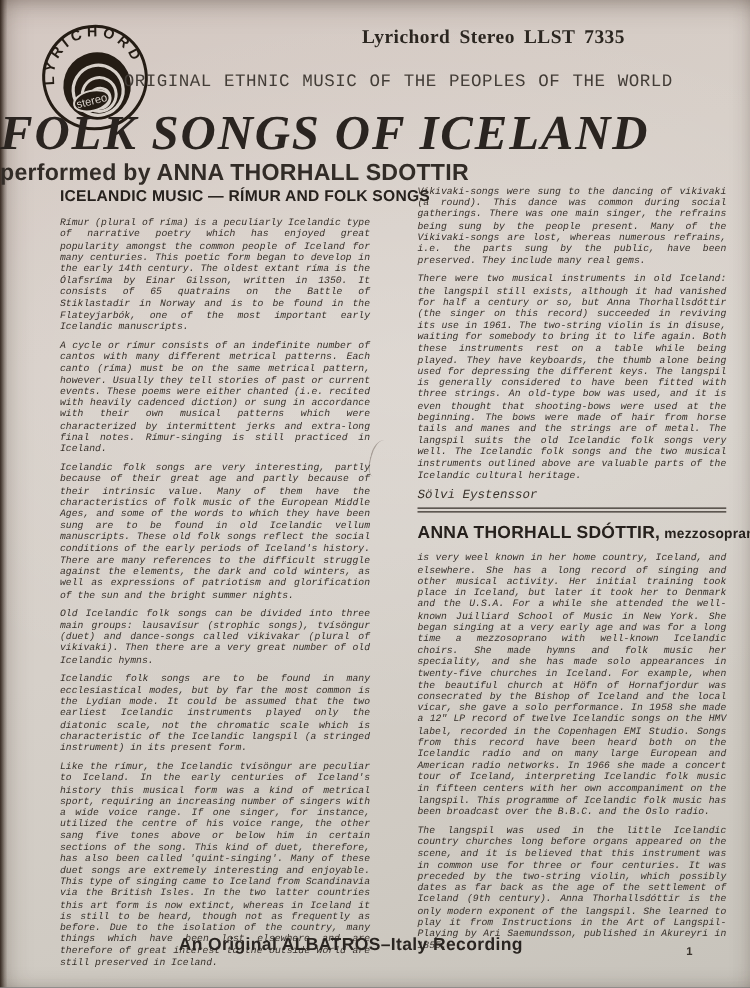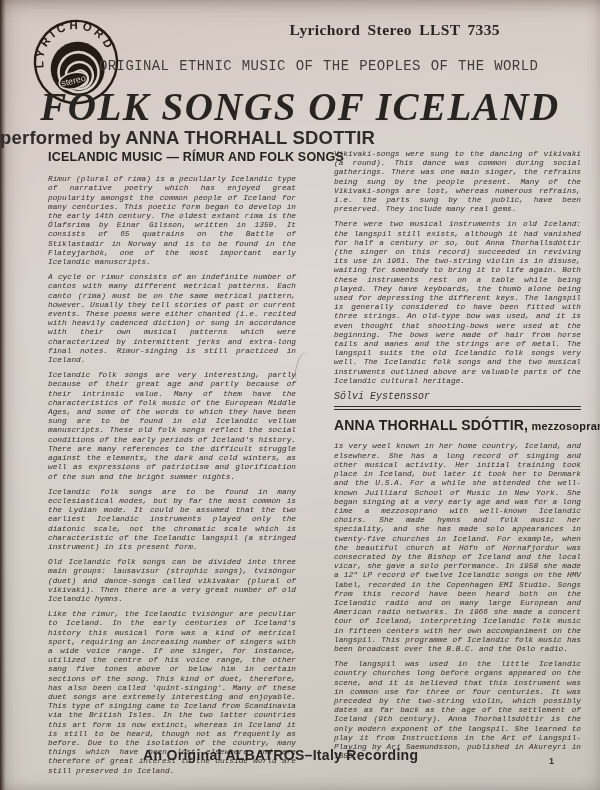--- a/index.html
+++ b/index.html
@@ -22,21 +22,21 @@
 
   
   .logo{position:absolute;left:26px;top:16px;width:100px;height:92px;}
   .catalog{position:absolute;right:100px;top:21px;
     font-family:"Liberation Serif",serif;font-weight:bold;font-size:15.5px;
     letter-spacing:0.4px;word-spacing:3px;color:#2b2620;margin-left:46px;}
   .tagline{position:absolute;left:99px;top:58px;font-size:14px;letter-spacing:0.4px;
     color:#433d37;word-spacing:1px;font-family:Liberation Mono, monospace;}
 
   
-  .title{position:absolute;left:0;top:84px;width:100%;text-align:center;
+  .title{position:absolute;left:0;top:84px;width:100%;
     font-family:"Liberation Serif",serif;font-style:italic;font-weight:bold;
     font-size:39px;letter-spacing:1.5px;color:#2a2420;white-space:nowrap;}
   .subtitle{position:absolute;left:0;top:127px;width:100%;text-align:left;
     font-weight:bold;font-size:18.5px;color:#322c27;letter-spacing:0.2px;white-space:nowrap;}
 
   
   .col{position:absolute;font-family:"Liberation Mono",monospace;font-style:italic;
     font-size:7.8px;line-height:9.2px;text-align:justify;color:#37302a;}
   .col-left{left:48px;top:153px;width:248px;}
   .col-right{left:334px;top:150px;width:247px;}
@@ -84,22 +84,22 @@
   <div class="tagline">ORIGINAL ETHNIC MUSIC OF THE PEOPLES OF THE WORLD</div>
 
   <div class="title">FOLK SONGS OF ICELAND</div>
   <div class="subtitle">performed by ANNA THORHALL SDOTTIR</div>
 
   <div class="col col-left">
     <h2 class="col-heading">ICELANDIC MUSIC — RÍMUR AND FOLK SONGS</h2>
     <p>Rímur (plural of ríma) is a peculiarly Icelandic type of narrative poetry which has enjoyed great popularity amongst the common people of Iceland for many centuries. This poetic form began to develop in the early 14th century. The oldest extant ríma is the Ólafsríma by Einar Gilsson, written in 1350. It consists of 65 quatrains on the Battle of Stiklastadir in Norway and is to be found in the Flateyjarbók, one of the most important early Icelandic manuscripts.</p>
     <p>A cycle or rímur consists of an indefinite number of cantos with many different metrical patterns. Each canto (ríma) must be on the same metrical pattern, however. Usually they tell stories of past or current events. These poems were either chanted (i.e. recited with heavily cadenced diction) or sung in accordance with their own musical patterns which were characterized by intermittent jerks and extra-long final notes. Rímur-singing is still practiced in Iceland.</p>
     <p>Icelandic folk songs are very interesting, partly because of their great age and partly because of their intrinsic value. Many of them have the characteristics of folk music of the European Middle Ages, and some of the words to which they have been sung are to be found in old Icelandic vellum manuscripts. These old folk songs reflect the social conditions of the early periods of Iceland's history. There are many references to the difficult struggle against the elements, the dark and cold winters, as well as expressions of patriotism and glorification of the sun and the bright summer nights.</p>
+    <p>Old Icelandic folk songs can be divided into three main groups: lausavísur (strophic songs), tvísöngur (duet) and dance-songs called vikivakar (plural of vikivaki). Then there are a very great number of old Icelandic hymns.</p>
     <p>Icelandic folk songs are to be found in many ecclesiastical modes, but by far the most common is the Lydian mode. It could be assumed that the two earliest Icelandic instruments played only the diatonic scale, not the chromatic scale which is characteristic of the Icelandic langspil (a stringed instrument) in its present form.</p>
-    <p>Old Icelandic folk songs can be divided into three main groups: lausavísur (strophic songs), tvísöngur (duet) and dance-songs called vikivakar (plural of vikivaki). Then there are a very great number of old Icelandic hymns.</p>
     <p>Like the rímur, the Icelandic tvísöngur are peculiar to Iceland. In the early centuries of Iceland's history this musical form was a kind of metrical sport, requiring an increasing number of singers with a wide voice range. If one singer, for instance, utilized the centre of his voice range, the other sang five tones above or below him in certain sections of the song. This kind of duet, therefore, has also been called 'quint-singing'. Many of these duet songs are extremely interesting and enjoyable. This type of singing came to Iceland from Scandinavia via the British Isles. In the two latter countries this art form is now extinct, whereas in Iceland it is still to be heard, though not as frequently as before. Due to the isolation of the country, many things which have been lost elsewhere and are therefore of great interest to the outside world are still preserved in Iceland.</p>
   </div>
 
   <div class="col col-right">
     <p>Vikivaki-songs were sung to the dancing of vikivaki (a round). This dance was common during social gatherings. There was one main singer, the refrains being sung by the people present. Many of the Vikivaki-songs are lost, whereas numerous refrains, i.e. the parts sung by the public, have been preserved. They include many real gems.</p>
     <p>There were two musical instruments in old Iceland: the langspil still exists, although it had vanished for half a century or so, but Anna Thorhallsdóttir (the singer on this record) succeeded in reviving its use in 1961. The two-string violin is in disuse, waiting for somebody to bring it to life again. Both these instruments rest on a table while being played. They have keyboards, the thumb alone being used for depressing the different keys. The langspil is generally considered to have been fitted with three strings. An old-type bow was used, and it is even thought that shooting-bows were used at the beginning. The bows were made of hair from horse tails and manes and the strings are of metal. The langspil suits the old Icelandic folk songs very well. The Icelandic folk songs and the two musical instruments outlined above are valuable parts of the Icelandic cultural heritage.</p>
     <div class="signature">Sölvi Eystenssor</div>
     <div class="double-rule"></div>
     <h2 class="artist-heading">
       <span class="artist-name">ANNA THORHALL SDÓTTIR,</span>

